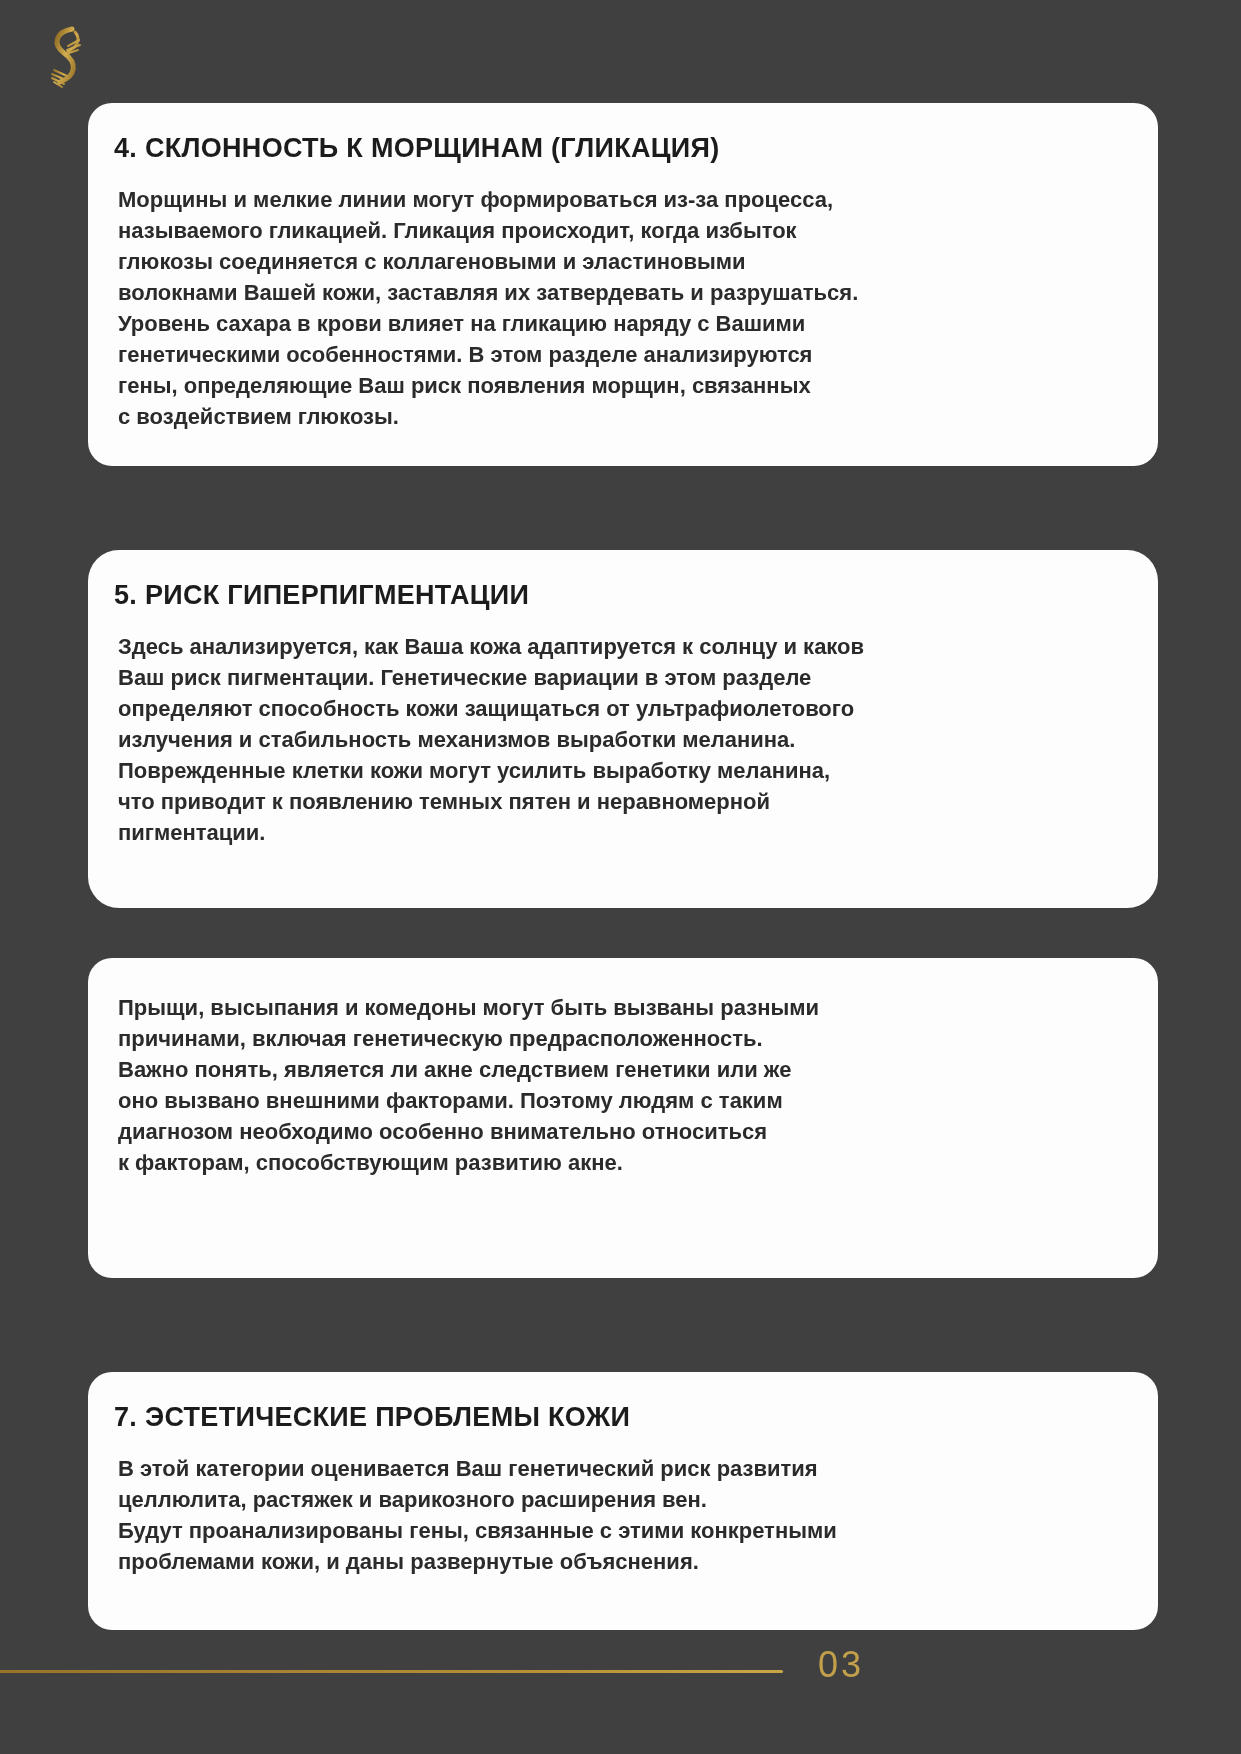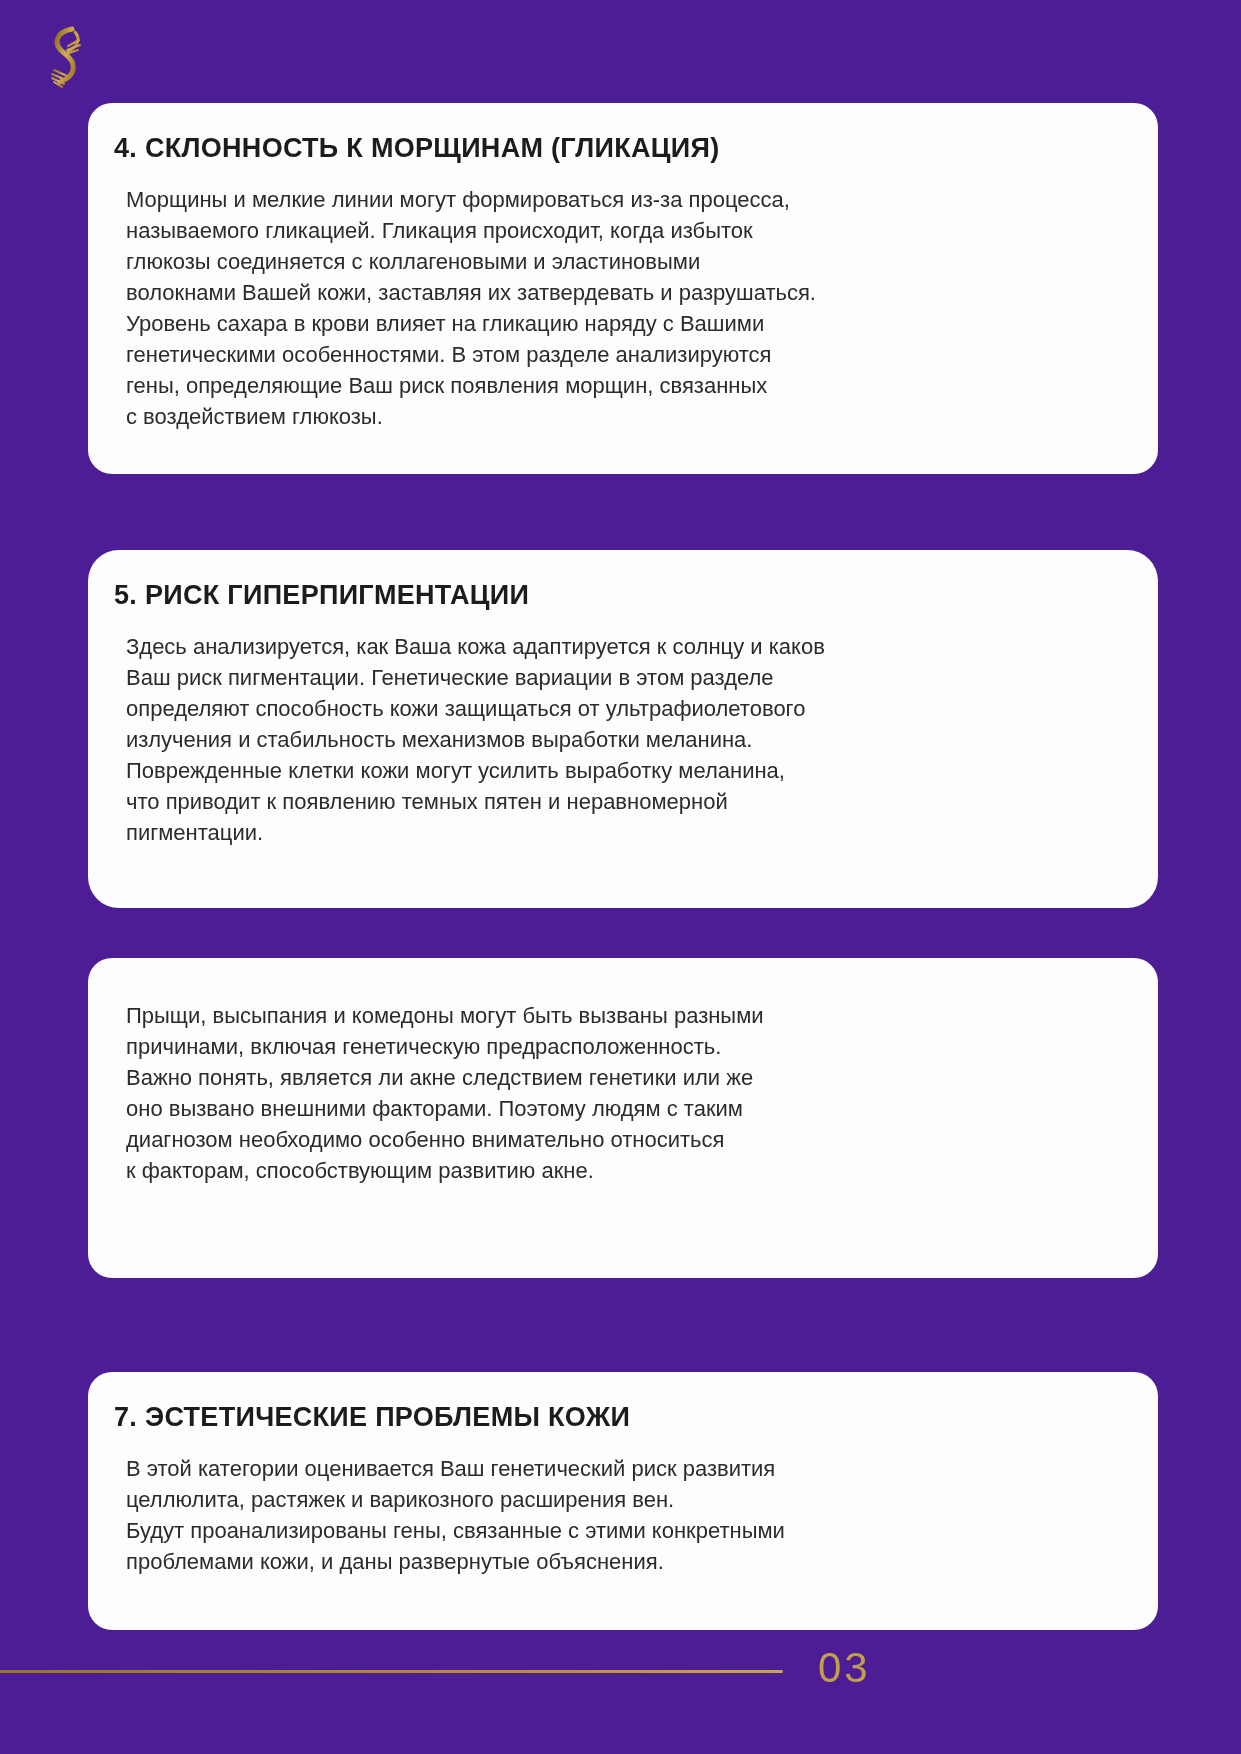--- a/index.html
+++ b/index.html
@@ -5,21 +5,21 @@
   html,body{margin:0;padding:0;}
   body{
     font-family:"Liberation Sans","DejaVu Sans",sans-serif;
     background:#e9e8e1;
   }
   .page{
     position:relative;
     width:1241px;
     height:1754px;
     margin:0 auto;
-    background:#4c1d95;
+    background:#404040;
     overflow:hidden;
   }
   .logo{
     position:absolute;
     left:42px;
     top:26px;
     width:48px;
     height:72px;
   }
   .card{
@@ -33,44 +33,45 @@
     box-shadow:0 1px 2px rgba(0,0,0,0.02);
   }
   .card h2{
     margin:0 0 20px 0;
     font-size:27px;
     font-weight:700;
     letter-spacing:0.3px;
     color:#1c1c1c;
   }
   .card p{
-    margin:12px;
+    margin:4px;
     font-size:22px;
     line-height:31px;
     color:#2b2b2b;
     white-space:pre-line;
+    font-weight:bold;
   }
   #card-wrinkles{top:103px;min-height:344px;}
   #card-pigmentation{top:550px;min-height:358px;border-radius:31px;}
   #card-acne{top:958px;min-height:320px;}
   #card-aesthetic{top:1372px;min-height:258px;}
   .footer-line{
     position:absolute;
     left:0;
     top:1670px;
     width:783px;
     height:3px;
     background:linear-gradient(90deg,#96742a,#b89138 70%,#c9a746);
     border-radius:0 2px 2px 0;
   }
   .page-number{
     position:absolute;
     left:818px;
     top:1644px;
-    font-size:42px;
+    font-size:36px;
     font-weight:300;
     letter-spacing:3px;
     color:#c2a04b;
     font-family:"Liberation Sans","DejaVu Sans",sans-serif;
   }
 </style>
 </head>
 <body>
 
 <div class="page">

